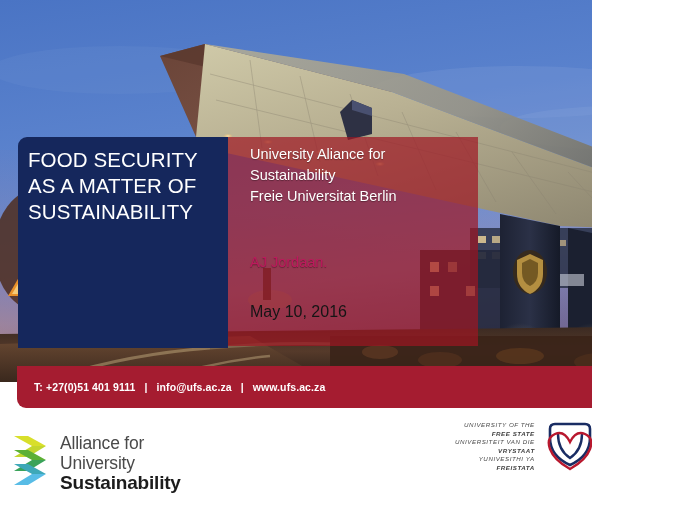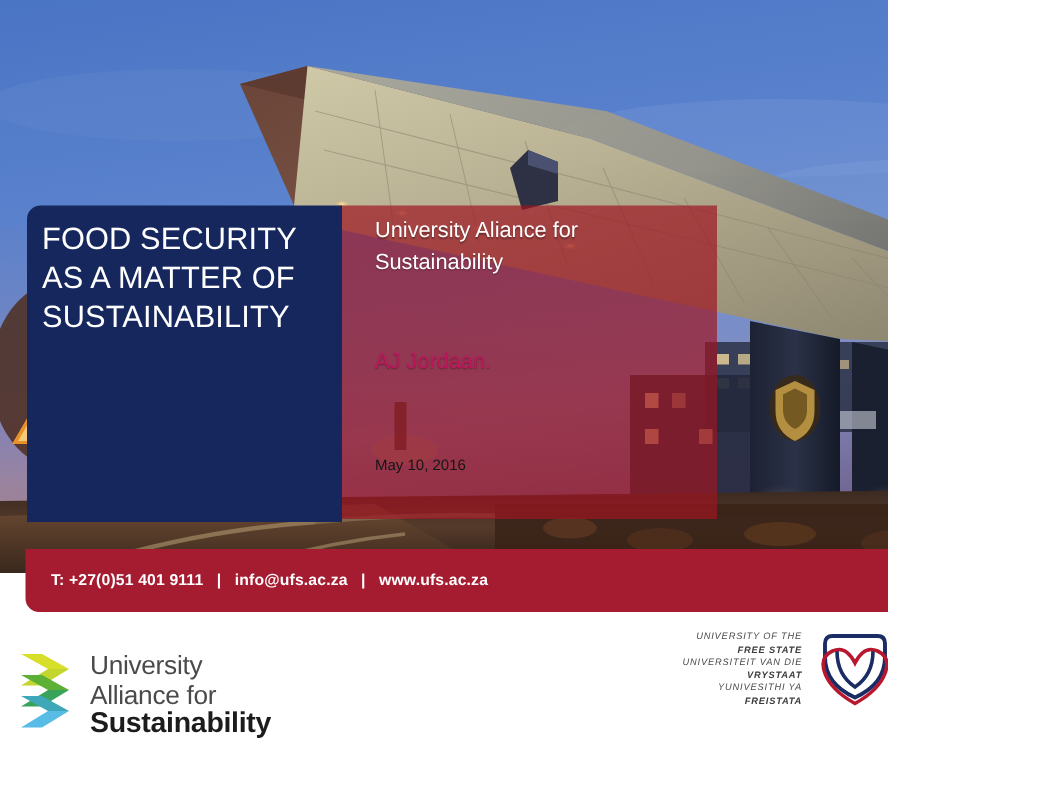--- a/index.html
+++ b/index.html
@@ -79,22 +79,22 @@
   }
   .presenter {
     margin-top: 45px;
     font-size: 14.5px;
     line-height: 21px;
     padding-right: 6px;
     color: #be185d;
     text-shadow: 0 1px 1px rgba(0,0,0,0.35);
   }
   .talk-date {
-    margin-top: 52px;
-    font-size: 10px;
+    margin-top: 32px;
+    font-size: 16px;
     line-height: 14px;
     padding-right: 4px;
     color: #151515;
   }
 
   
   .contact-bar {
     position: absolute;
     left: 17px;
     top: 366px;
@@ -354,20 +354,21 @@
 
   <div class="title-block">
     <div class="title-text">FOOD SECURITY
 AS A MATTER OF
 SUSTAINABILITY</div>
   </div>
 
   <div class="info-block">
     <div class="info-line">University Aliance for</div>
     <div class="info-line">Sustainability</div>
+    <div class="info-line">Freie Universitat Berlin</div>
     <div class="presenter">AJ Jordaan.</div>
     <div class="talk-date">May 10, 2016</div>
   </div>
 
   <div class="contact-bar">
     <span class="contact-text">T: +27(0)51 401 9111</span>
     <span class="contact-sep">|</span>
     <span class="contact-text" style="padding-left:0">info@ufs.ac.za</span>
     <span class="contact-sep">|</span>
     <span class="contact-text" style="padding-left:0">www.ufs.ac.za</span>
@@ -380,22 +381,22 @@
         <svg width="42" height="58" viewBox="0 0 42 58" xmlns="http://www.w3.org/2000/svg">
           <polygon points="4,2 18,2 36,12 22,12" fill="#d8df2b"></polygon>
           <polygon points="36,12 22,12 4,23 18,23" fill="#c3d62e"></polygon>
           <polygon points="4,16 18,16 36,26 22,26" fill="#5cb035"></polygon>
           <polygon points="36,26 22,26 4,37 18,37" fill="#3aa35a"></polygon>
           <polygon points="4,30 18,30 36,40 22,40" fill="#3ea8b8"></polygon>
           <polygon points="36,40 22,40 4,51 18,51" fill="#58bce6"></polygon>
         </svg>
       </span>
       <span class="uas-words">
+        <div>Alliance for</div>
         <div>University</div>
-        <div>Alliance for</div>
         <div class="bold-line">Sustainability</div>
       </span>
     </div>
 
     <div class="ufs-logo">
       <span class="ufs-wordmark-left">
         <div>UNIVERSITY OF THE</div>
         <div class="strong">FREE STATE</div>
         <div>UNIVERSITEIT VAN DIE</div>
         <div class="strong">VRYSTAAT</div>

